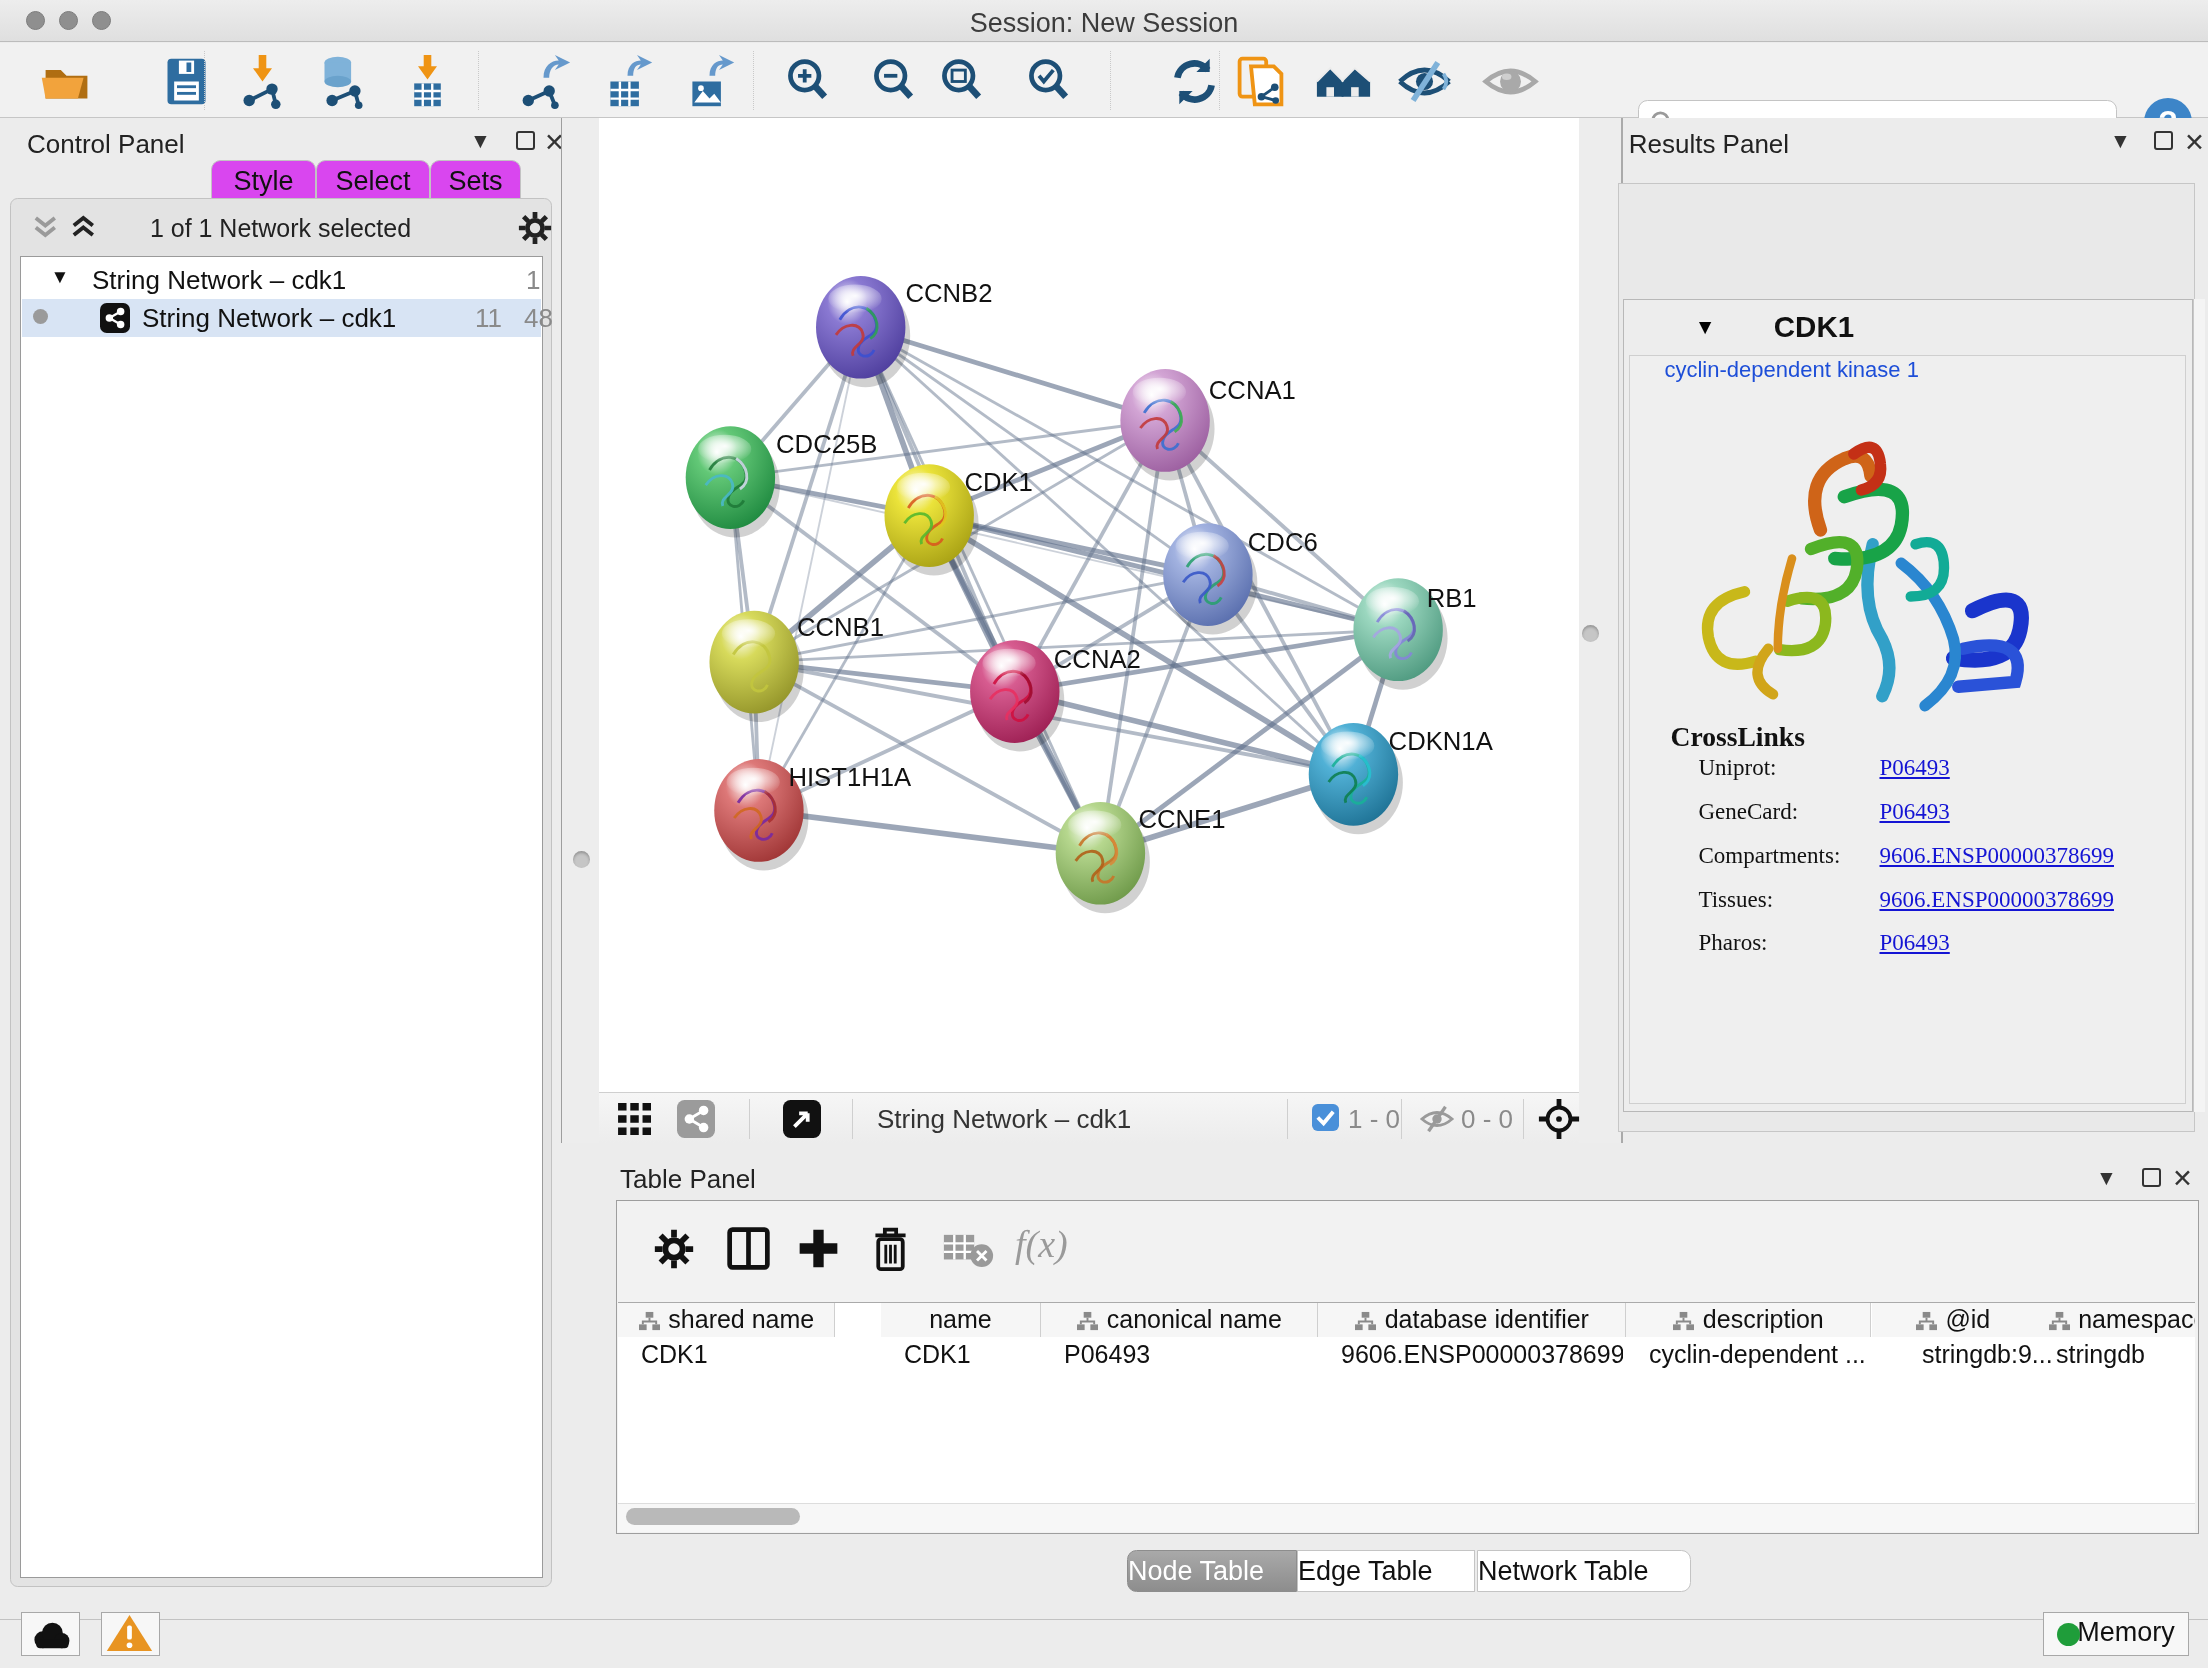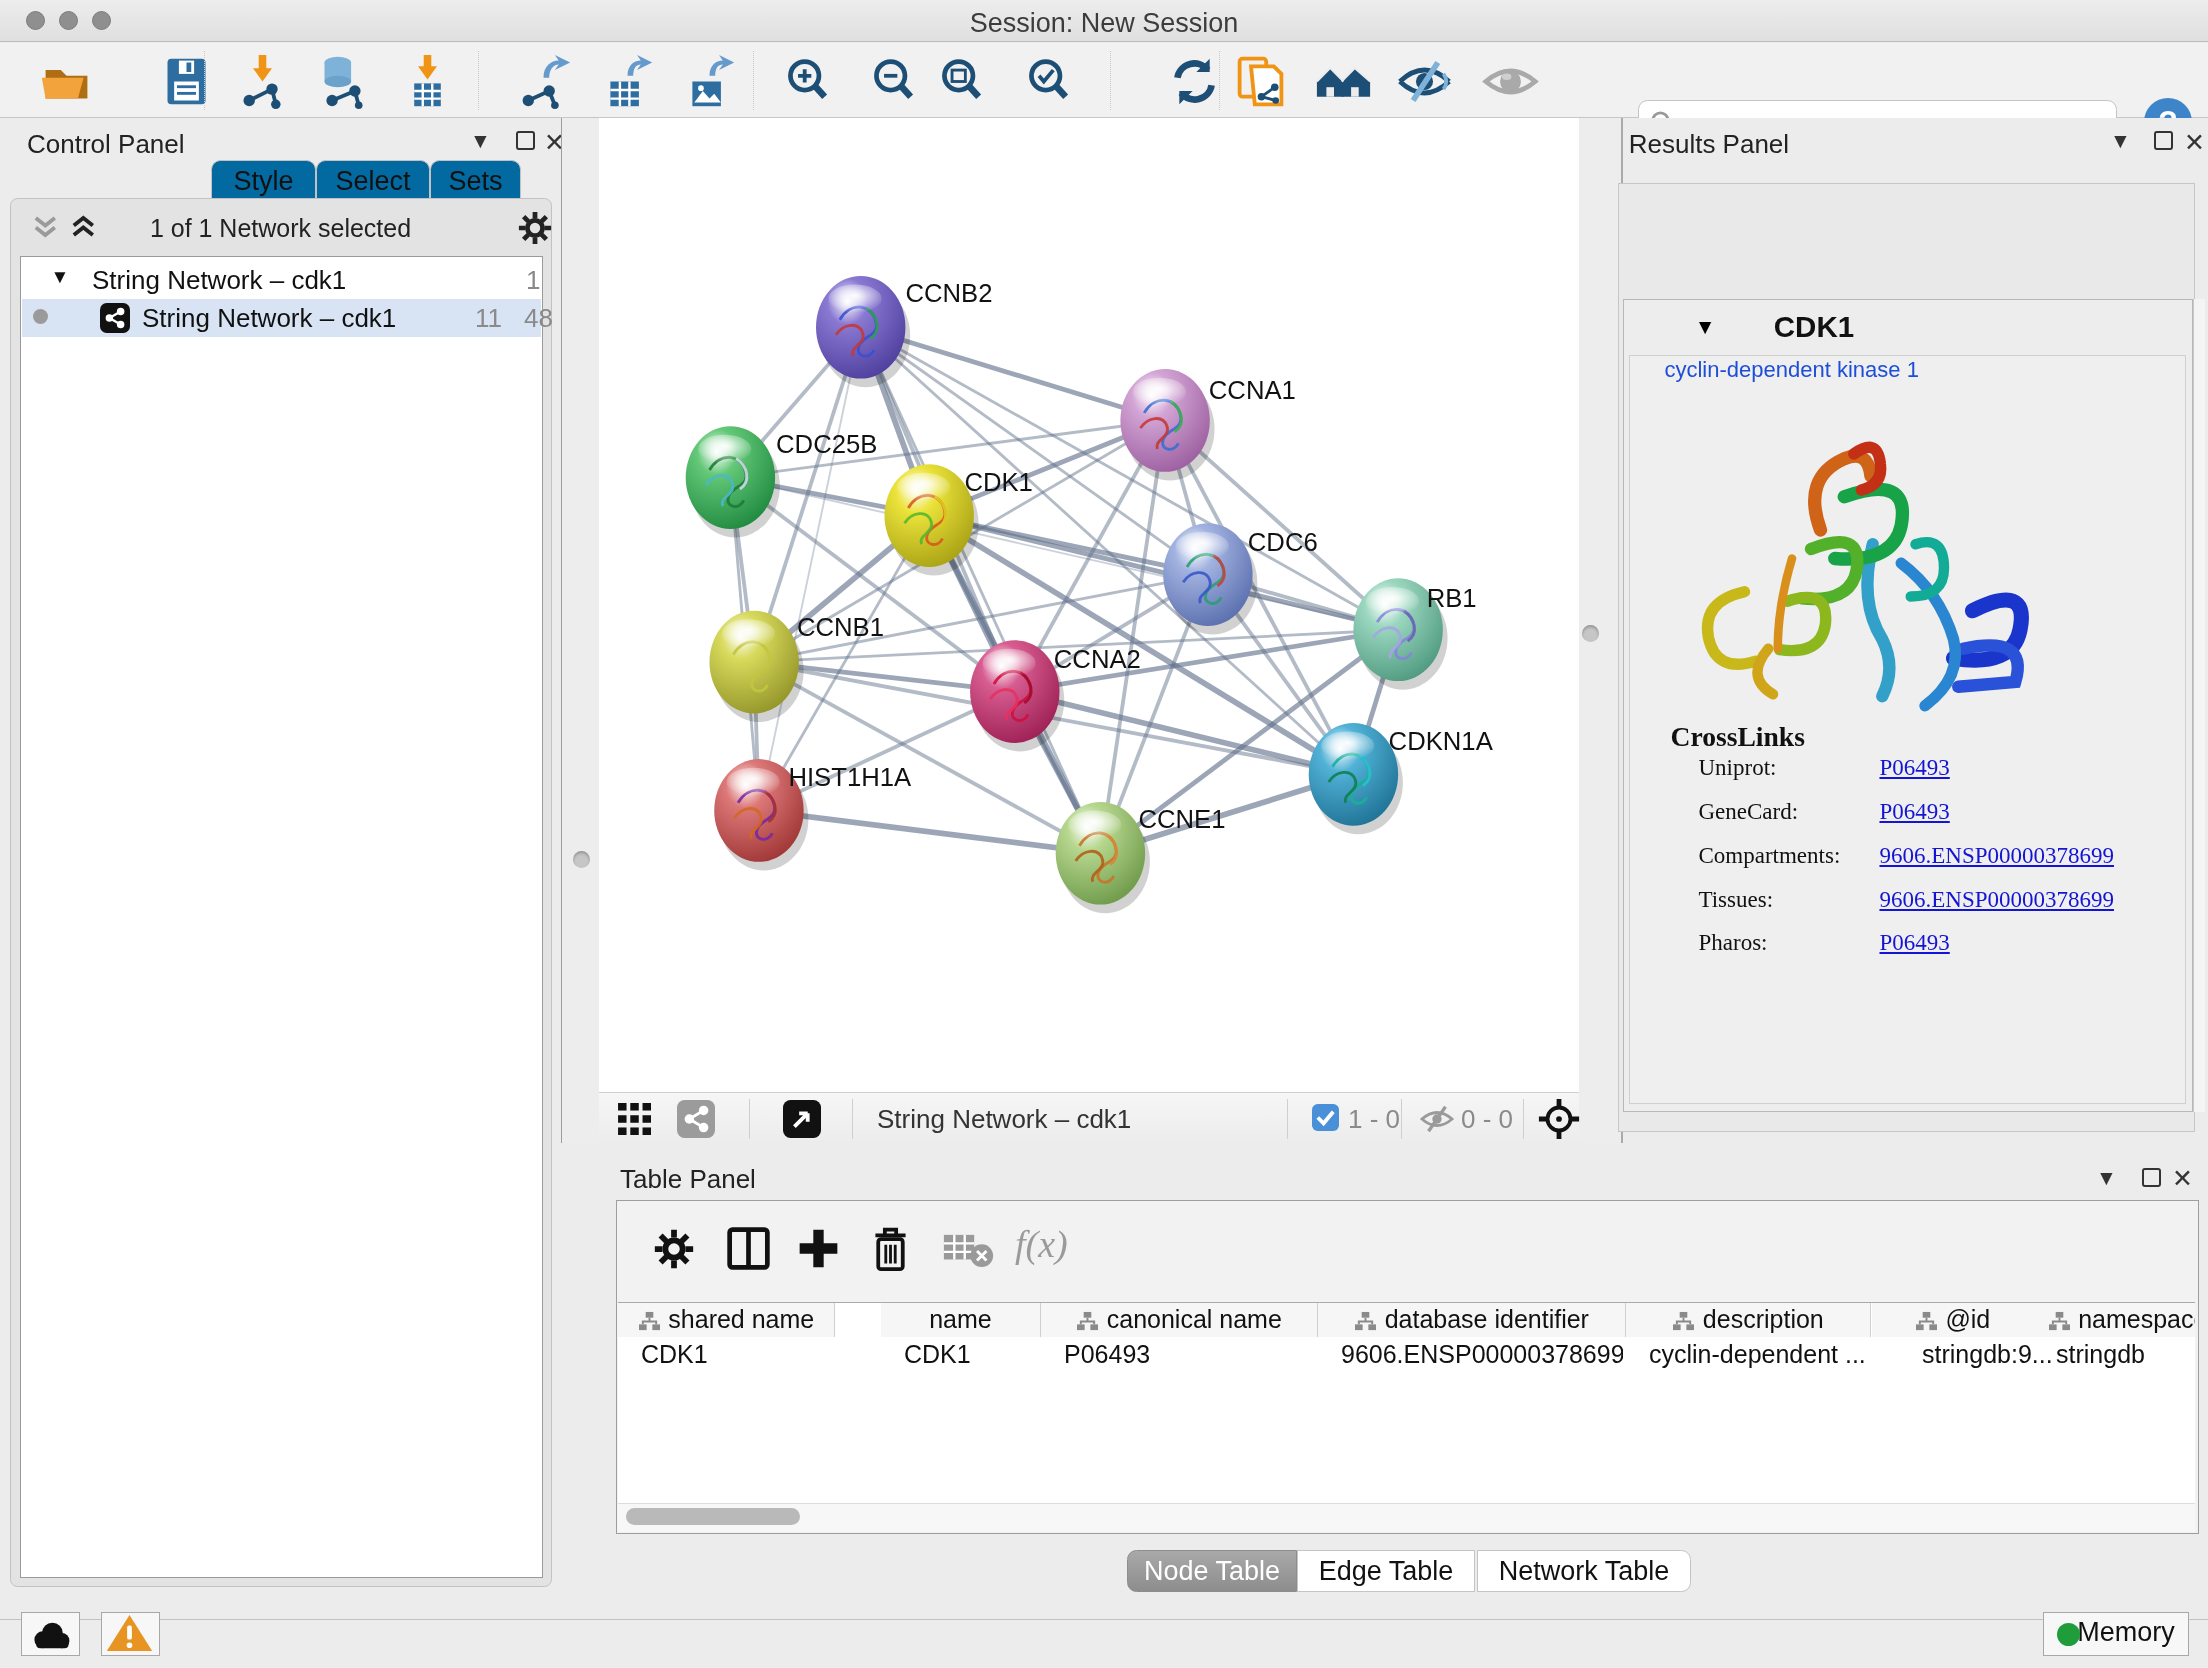--- a/index.html
+++ b/index.html
@@ -25,21 +25,21 @@
     background:#fff; border:1.9px solid #c4c4c4; border-radius:9.5px; }
   .searchbox svg { position:absolute; left:9.5px; top:7.6px; }
   .help-btn { position:absolute; left:2144px; top:55px; width:48px; height:48px;
     border-radius:50%; background:#3d85c8; color:#fff; font-size:32px; font-weight:bold;
     text-align:center; line-height:48px; }
 
   
   .panel-title { font-size:26px; color:#222; }
   .hdr-ctrl { position:absolute; top:0; font-size:21px; color:#333; }
   .float-box { position:absolute; width:19px; height:19px; border:2.9px solid #333; border-radius:2.9px; }
-  .tab { position:absolute; height:42px; background:#0369a1; border:1px solid #c2c2c2;
+  .tab { position:absolute; height:42px; background:#d946ef; border:1px solid #c2c2c2;
     border-radius:9.5px 9.5px 0 0; text-align:center; font-size:27px; color:#111; line-height:40px; }
   .tab.sel { background:linear-gradient(#a9a9a9,#8d8d8d); color:#fff; border-color:#8d8d8d;margin-top:44px; }
 
   
   .cp { position:absolute; left:0; top:118px; width:561px; height:1501px; background:#ececec; }
   .cp-box { position:absolute; left:9.5px; top:80px; width:542px; height:1389px;
     background:#e3e3e3; border:1px solid #c2c2c2; border-radius:7.6px; }
   .cp-list { position:absolute; left:9.5px; top:57px; width:523px; height:1322px;
     background:#fff; border:1px solid #9a9a9a; }
   .cp-row { position:absolute; left:1px; width:519px; height:38px; font-size:26px; color:#111; }
@@ -80,21 +80,21 @@
   .tbl { position:absolute; left:1px; top:101px; width:1577px; height:201px; background:#fff;
     border-top:1px solid #aaa; overflow:hidden; }
   .tbl-hd { position:absolute; top:0; height:34px; background:#f6f6f6; border-right:1px solid #cfcfcf;
     font-size:25px; color:#111; text-align:center; line-height:32px; }
   .tbl-cell { position:absolute; top:34px; height:34px; font-size:25px; color:#111;
     line-height:34px; white-space:nowrap; overflow:hidden; }
   .hscroll { position:absolute; left:1px; top:302px; width:1577px; height:28.5px; background:#f7f7f7;
     border-top:1px solid #ddd; }
   .hthumb { position:absolute; left:7.6px; top:3.8px; width:174px; height:17px; background:#b9b9b9; border-radius:8.6px; }
   .btab { position:absolute; top:407px; height:42px; background:#fff; border:1px solid #c4c4c4;
-    font-size:27px; color:#111; text-align:center; line-height:40px; }
+    font-size:27px; color:#111; line-height:40px; }
   .btab.sel { background:linear-gradient(#a9a9a9,#8d8d8d); color:#fff; border-color:#8d8d8d; }
 
   
   .statusbar { position:absolute; left:0; top:1619px; width:2208px; height:49px;
     background:#ececec; border-top:1px solid #c2c2c2; }
   .sb-btn { position:absolute; top:-7.6px; height:44px; background:#f7f7f7; border:1.9px solid #a8a8a8; }
   .node-label { font-size:27px; fill:#111; font-family:"Liberation Sans","DejaVu Sans",sans-serif; }
 </style>
 </head>
 <body>

